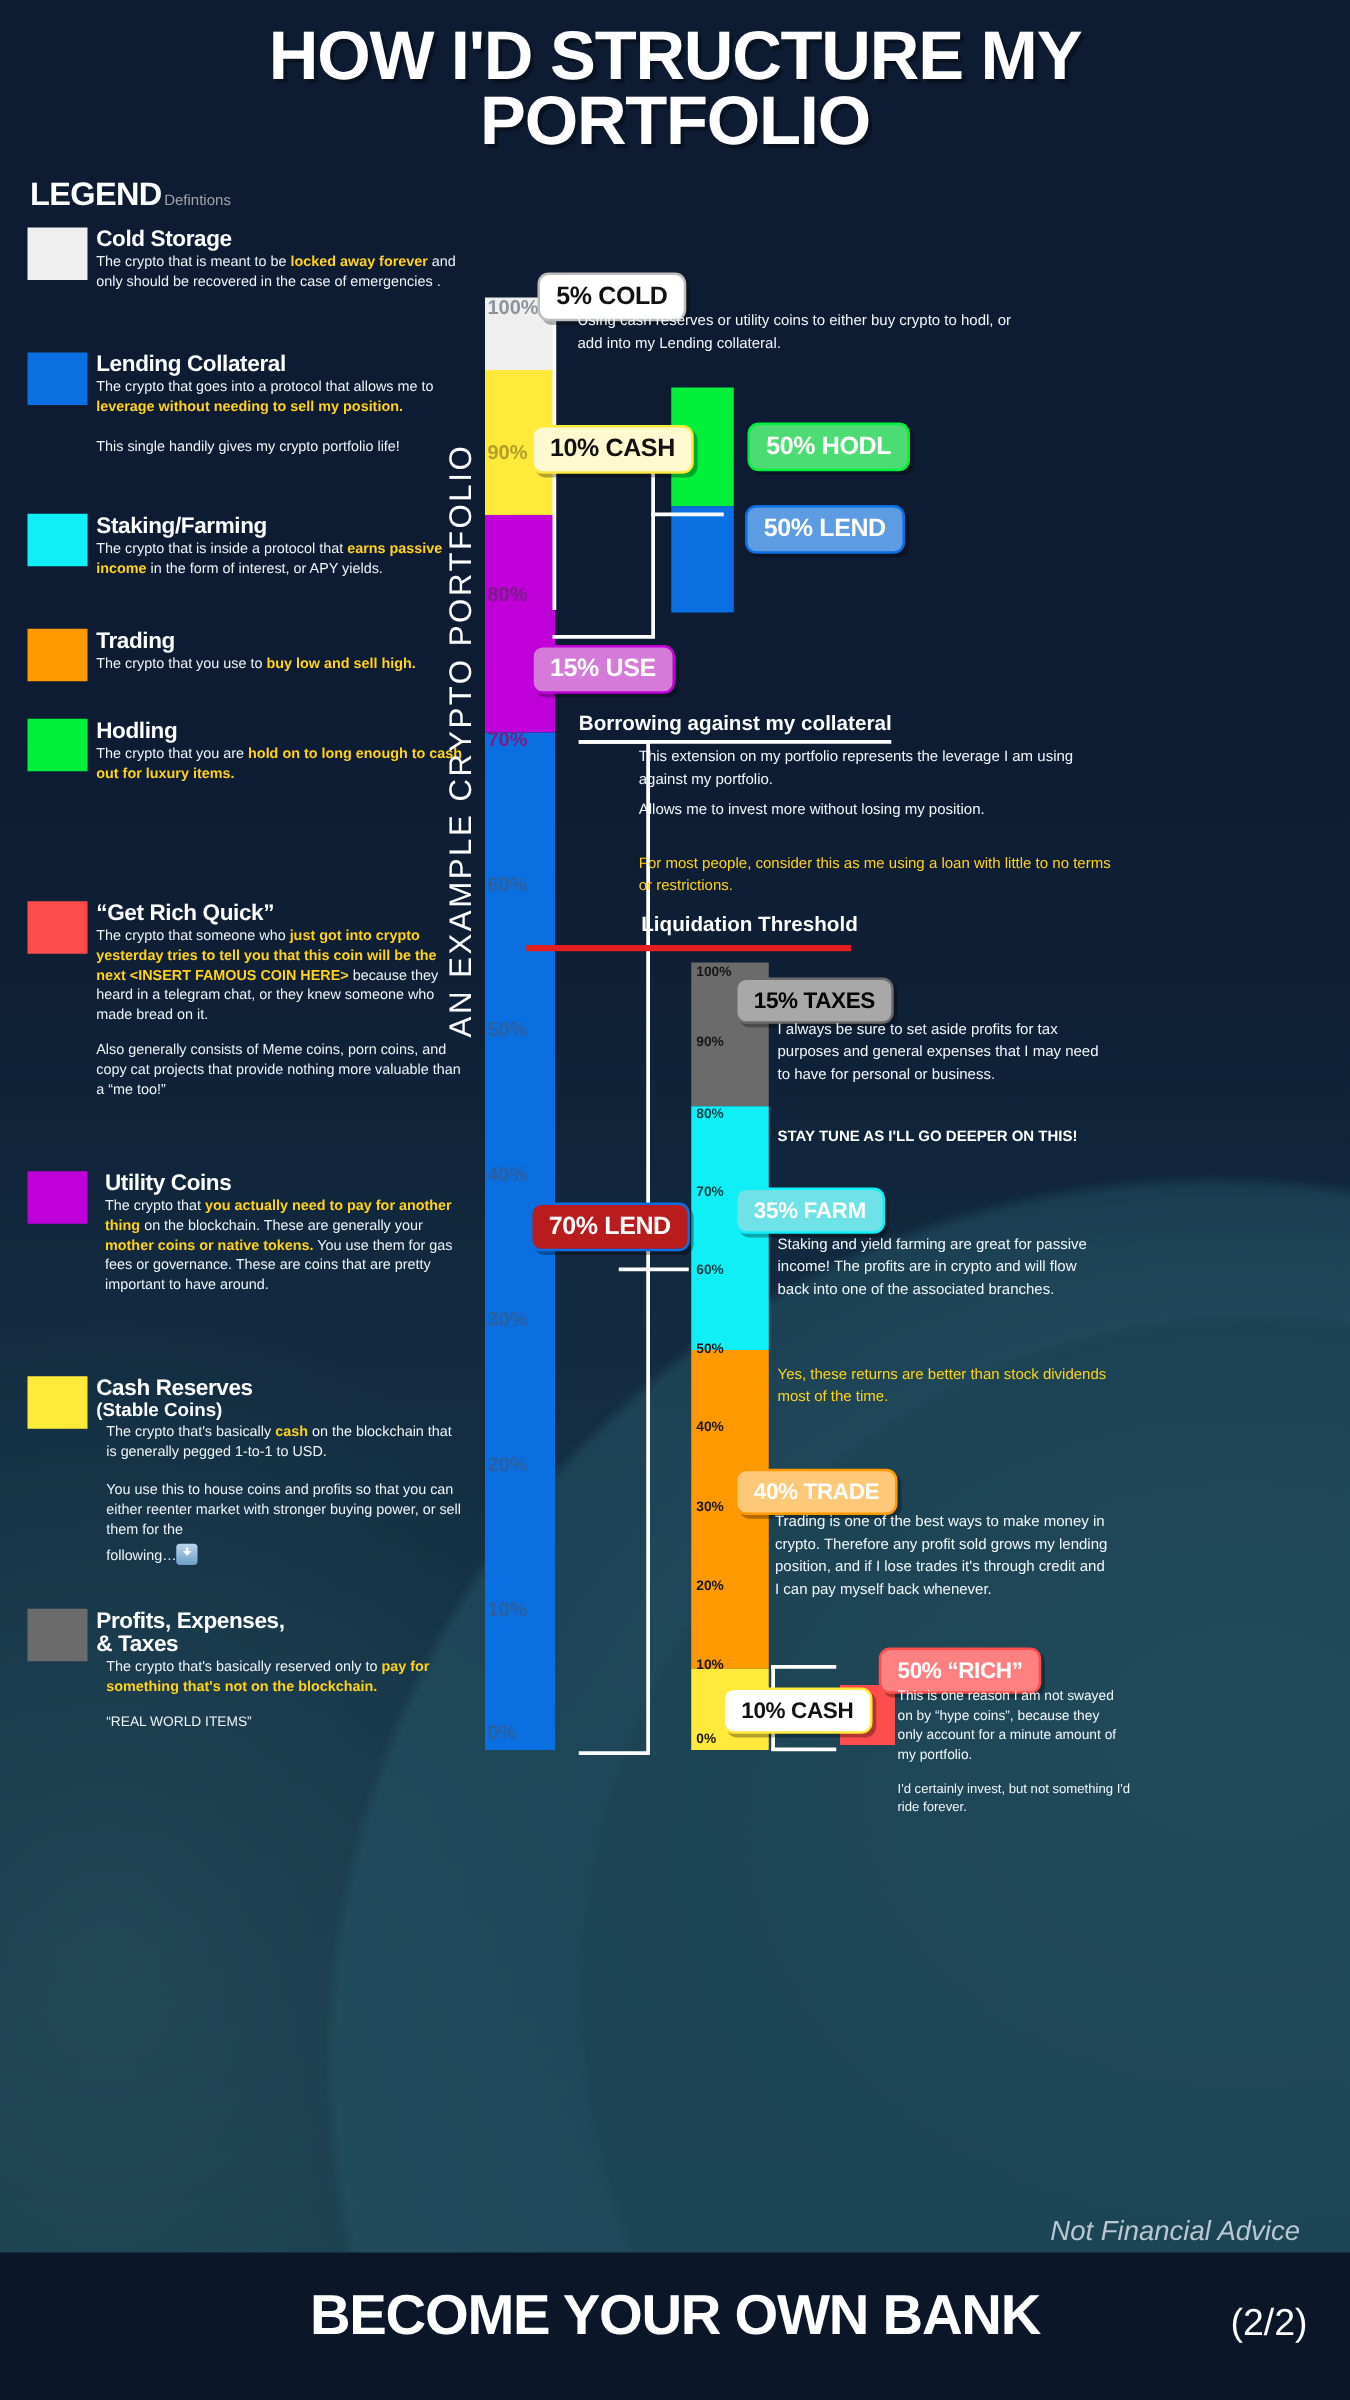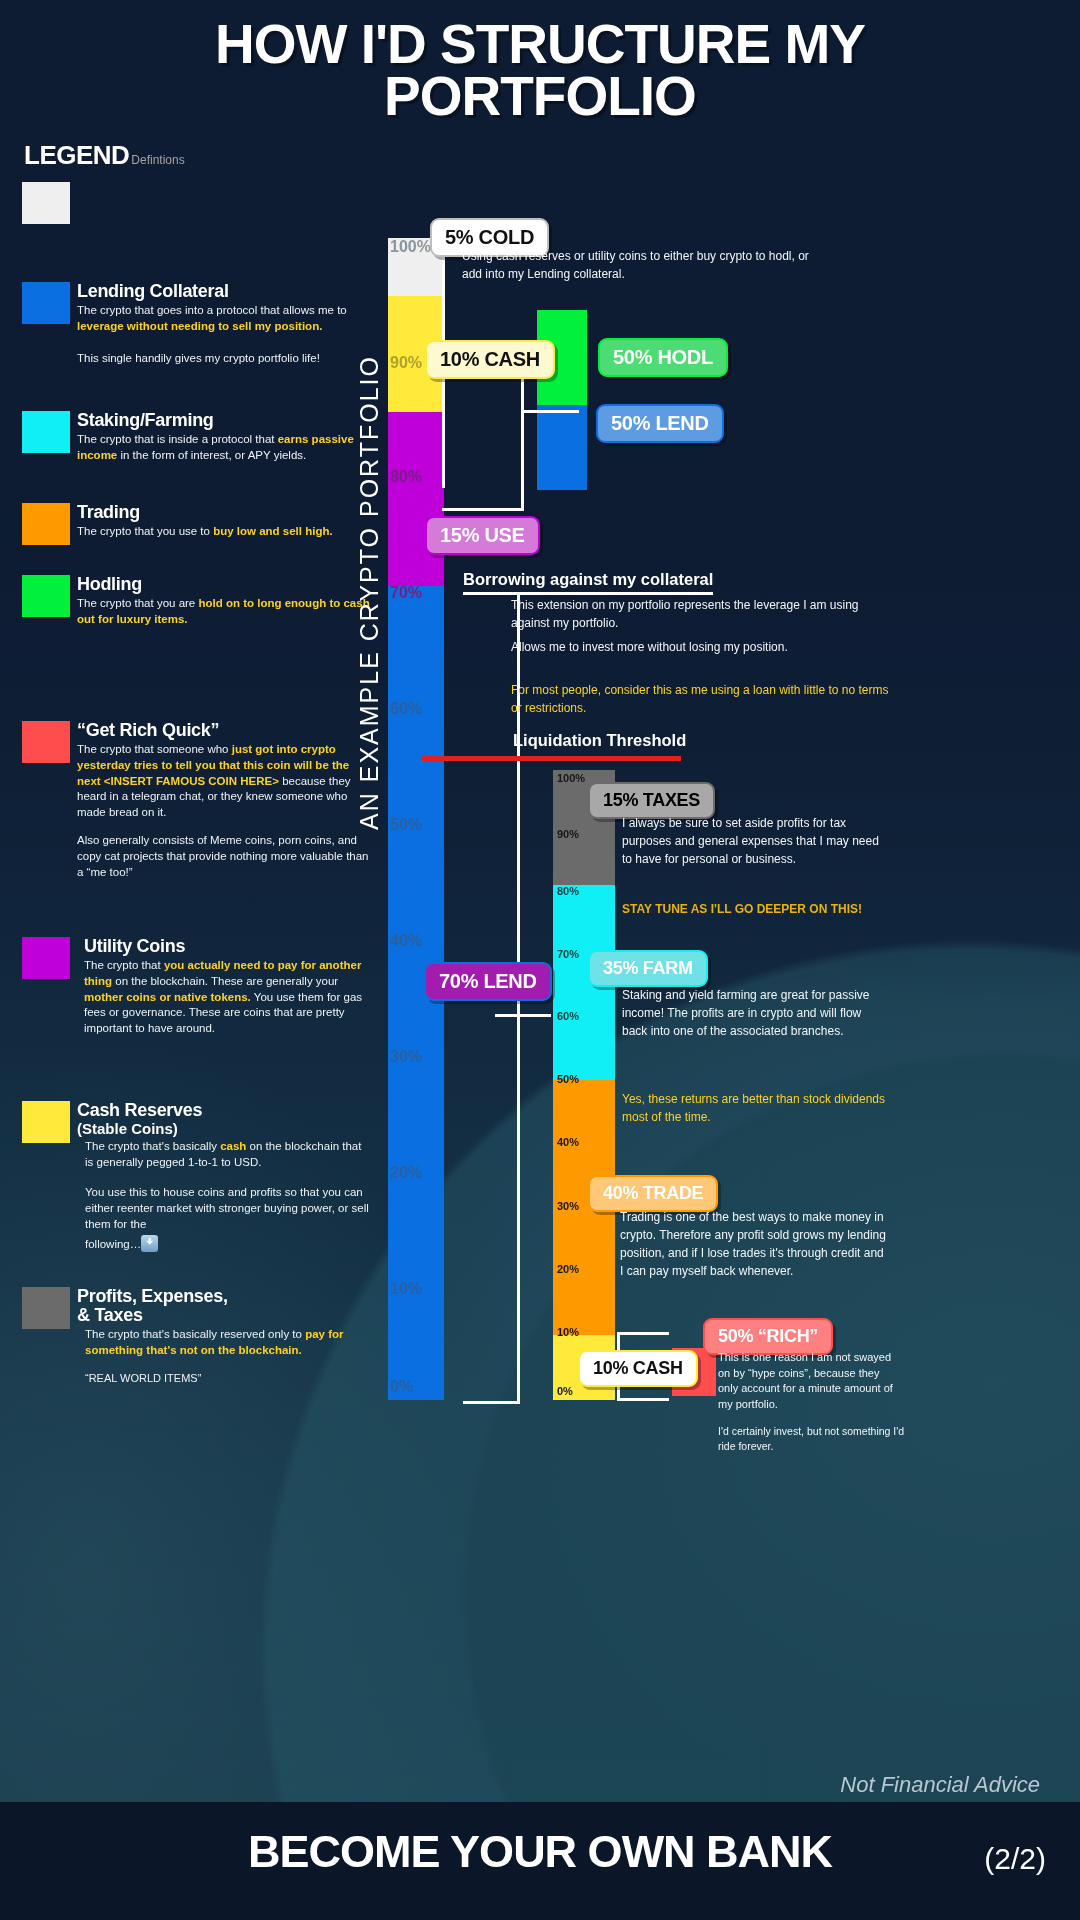--- a/index.html
+++ b/index.html
@@ -104,20 +104,24 @@
   </div>
 
   <div class="legend-head">
     <span class="lg">LEGEND</span><span class="df">Defintions</span>
   </div>
 
   <div class="legend">
 
     <div class="lrow" style="height:96px">
       <div class="sw" style="background:#efefef"></div>
+      <div class="lbody">
+        <div class="lname">Cold Storage</div>
+        <div class="ltxt"><span>The crypto that is meant to be </span><span class="hl">locked away forever</span><span> and only should be recovered in the case of emergencies .</span></div>
+      </div>
     </div>
 
     <div class="lrow" style="height:125px">
       <div class="sw" style="background:#0a6fe0"></div>
       <div class="lbody">
         <div class="lname">Lending Collateral</div>
         <div class="ltxt"><span>The crypto that goes into a protocol that allows me to </span><span class="hl">leverage without needing  to sell my position.</span></div>
         <div class="ltxt" style="margin-top:16px">This single handily gives my crypto portfolio life!</div>
       </div>
     </div>
@@ -245,41 +249,41 @@
 
   <div class="redln" style="left:421px;top:756px;width:260px;"></div>
 
   <div class="ln h" style="left:617px;top:1332px;width:52px;"></div>
   <div class="ln v" style="left:617px;top:1332px;height:68px;"></div>
   <div class="ln h" style="left:617px;top:1398px;width:52px;"></div>
 
   <div class="pill" style="left:430px;top:218px;background:#ffffff;color:#111;border:2px solid #bdbdbd">5% COLD</div>
   <div class="pill" style="left:425px;top:340px;background:#fff9cf;color:#111;border:2px solid #ffe93b">10% CASH</div>
   <div class="pill" style="left:425px;top:516px;background:#d57ad9;color:#fff;border:2px solid #c000d8">15% USE</div>
-  <div class="pill" style="left:424px;top:962px;background:#a21caf;color:#fff;border:2px solid #0a6fe0">70% LEND</div>
+  <div class="pill" style="left:424px;top:962px;background:#b91c1c;color:#fff;border:2px solid #0a6fe0">70% LEND</div>
   <div class="pill" style="left:598px;top:338px;background:#4ddc74;color:#fff;border:2px solid #00f03c">50% HODL</div>
   <div class="pill" style="left:596px;top:404px;background:#5d9be2;color:#fff;border:2px solid #0a6fe0">50% LEND</div>
   <div class="pill" style="left:588px;top:782px;background:#a8a8a8;color:#000000;border:2px solid #6b6b6b;font-size:18px">15% TAXES</div>
   <div class="pill" style="left:588px;top:950px;background:#6fe2e8;color:#fff;border:2px solid #10eff5;font-size:18px">35% FARM</div>
   <div class="pill" style="left:588px;top:1175px;background:#ffc878;color:#fff;border:2px solid #ff9900;font-size:18px">40% TRADE</div>
   <div class="pill" style="left:578px;top:1350px;background:#ffffff;color:#111;border:2px solid #ffe93b;font-size:18px">10% CASH</div>
   <div class="pill" style="left:703px;top:1318px;background:#ff8080;color:#fff;border:2px solid #ff4d4d;font-size:18px">50% “RICH”</div>
 
   <div class="ctxt" style="left:462px;top:247px;width:360px;white-space:pre-line;">Using cash reserves or utility coins to either buy crypto to hodl, or
 add into my Lending collateral.</div>
 
   <div class="chead" style="left:463px;top:570px;">Borrowing against my collateral</div>
   <div class="ctxt" style="left:511px;top:596px;width:368px;">This extension on my portfolio represents the leverage I am using against my portfolio.</div>
   <div class="ctxt" style="left:511px;top:638px;width:368px;">Allows me to invest more without losing my position.</div>
   <div class="ctxt y" style="left:511px;top:681px;width:382px;">For most people, consider this as me using a loan with little to no terms or restrictions.</div>
 
   <div class="chead" style="left:513px;top:731px;border-bottom:none;">Liquidation Threshold</div>
 
   <div class="ctxt" style="left:622px;top:814px;width:268px;">I always be sure to set aside profits for tax purposes and general expenses that I may need to have for personal or business.</div>
-  <div class="ctxt" style="left:622px;top:900px;width:300px;color:#eab308;font-weight:700;">STAY TUNE AS I'LL GO DEEPER ON THIS!</div>
+  <div class="ctxt" style="left:622px;top:900px;width:300px;color:#ffffff;font-weight:700;">STAY TUNE AS I'LL GO DEEPER ON THIS!</div>
 
   <div class="ctxt" style="left:622px;top:986px;width:266px;">Staking and yield farming are great for passive income! The profits are in crypto and will flow back into one of the associated branches.</div>
   <div class="ctxt" style="left:622px;top:1090px;width:268px;color:#ffd21e;">Yes, these returns are better than stock dividends most of the time.</div>
 
   <div class="ctxt" style="left:620px;top:1208px;width:270px;">Trading is one of the best ways to make money in crypto. Therefore any profit sold grows my lending position, and if I lose trades it's through credit and I can pay myself back whenever.</div>
 
   <div class="ctxt" style="left:718px;top:1350px;width:180px;font-size:11px;line-height:1.42;">This is one reason I am not swayed  on by “hype coins”, because they only account for a minute amount of my portfolio.</div>
   <div class="ctxt" style="left:718px;top:1424px;width:190px;font-size:10.5px;line-height:1.4;">I'd certainly invest, but not something I'd ride forever.</div>
 
   <div class="fbar"></div>

